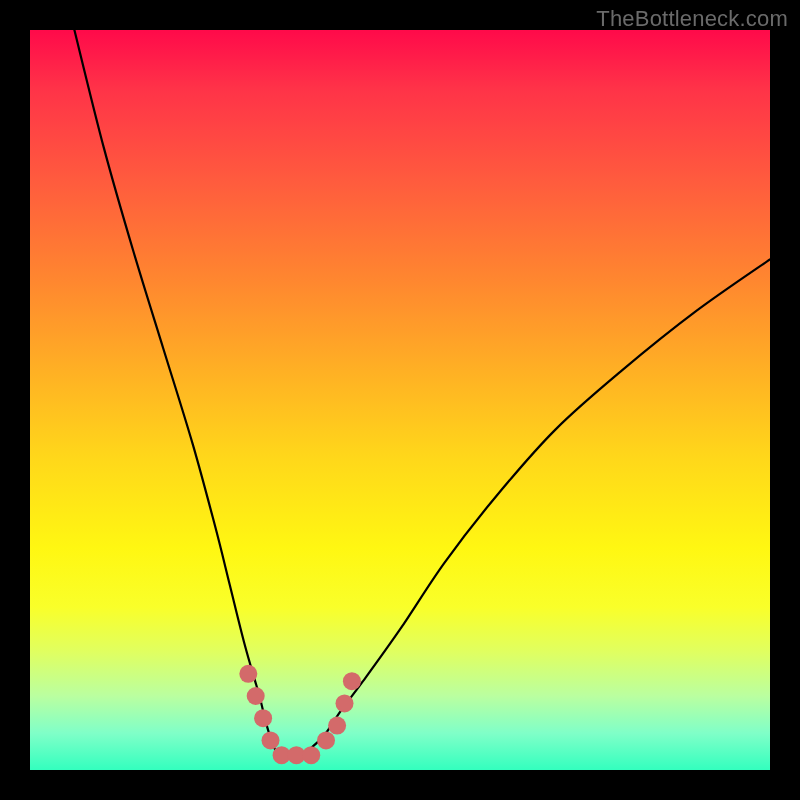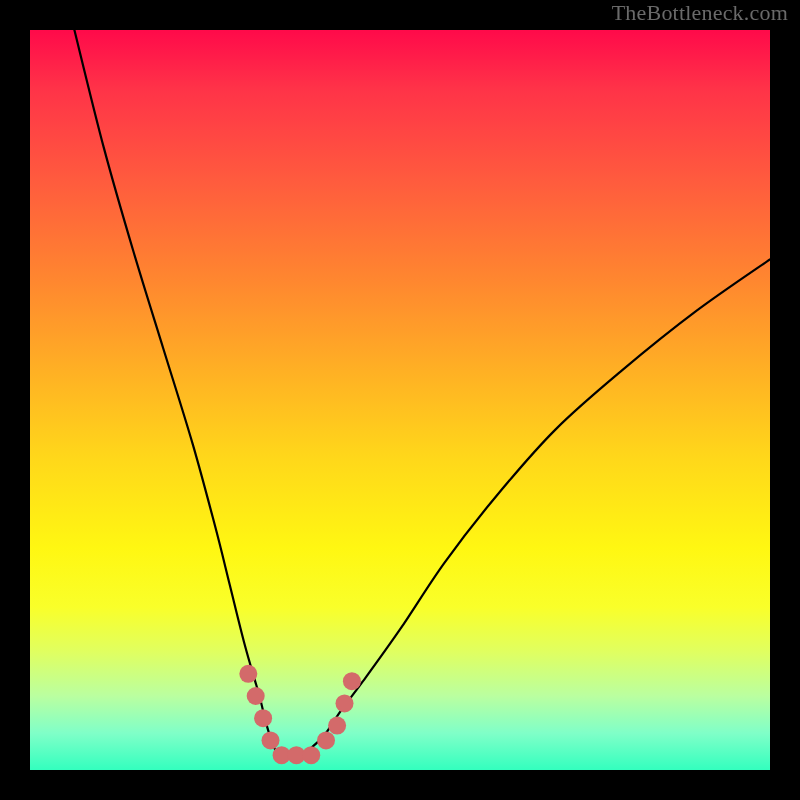--- a/index.html
+++ b/index.html
@@ -27,28 +27,27 @@
       #fff712 70%,
       #f9ff2a 78%,
       #e0ff60 84%,
       #baffa0 90%,
       #80ffc8 95%,
       #33ffbe 100%
     );
   }
   .watermark {
     position: absolute;
-    top: 0;
+    top: 6px;
     right: 12px;
     color: #6a6a6a;
     font-size: 22px;
     font-weight: 500;
     letter-spacing: 0.2px;
     user-select: none;
-    font-family: Liberation Serif, serif;
   }
   svg.curve-layer {
     position: absolute;
     left: 0;
     top: 0;
     width: 740px;
     height: 740px;
     overflow: visible;
   }
 </style>

